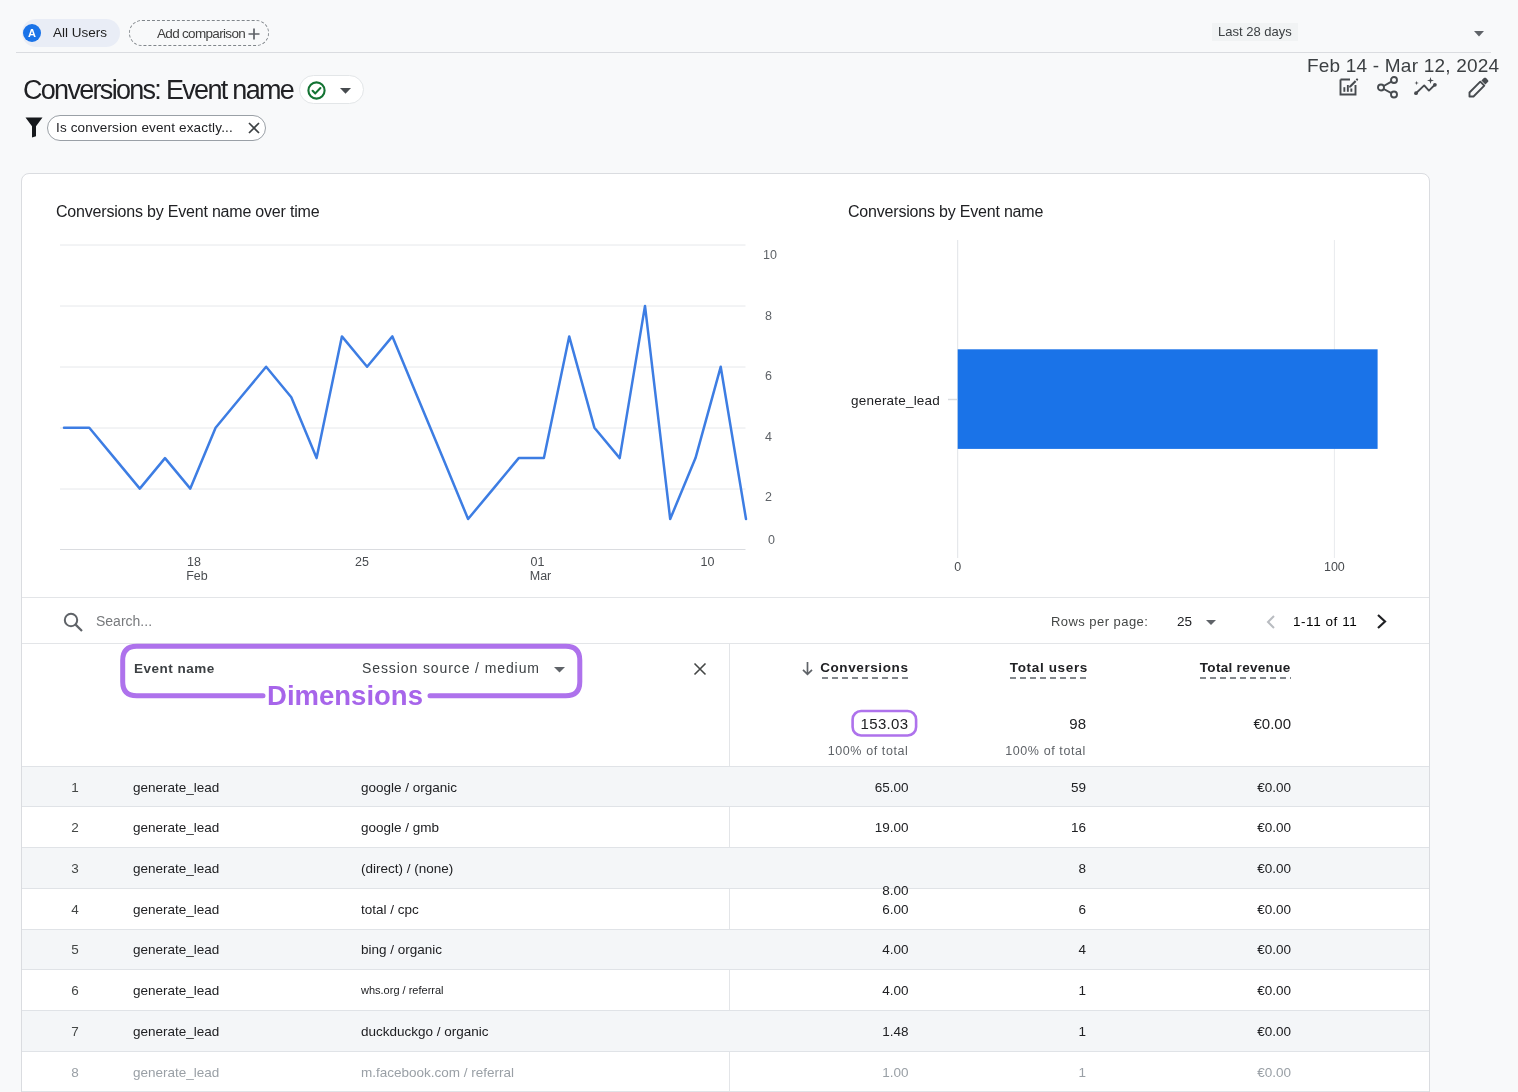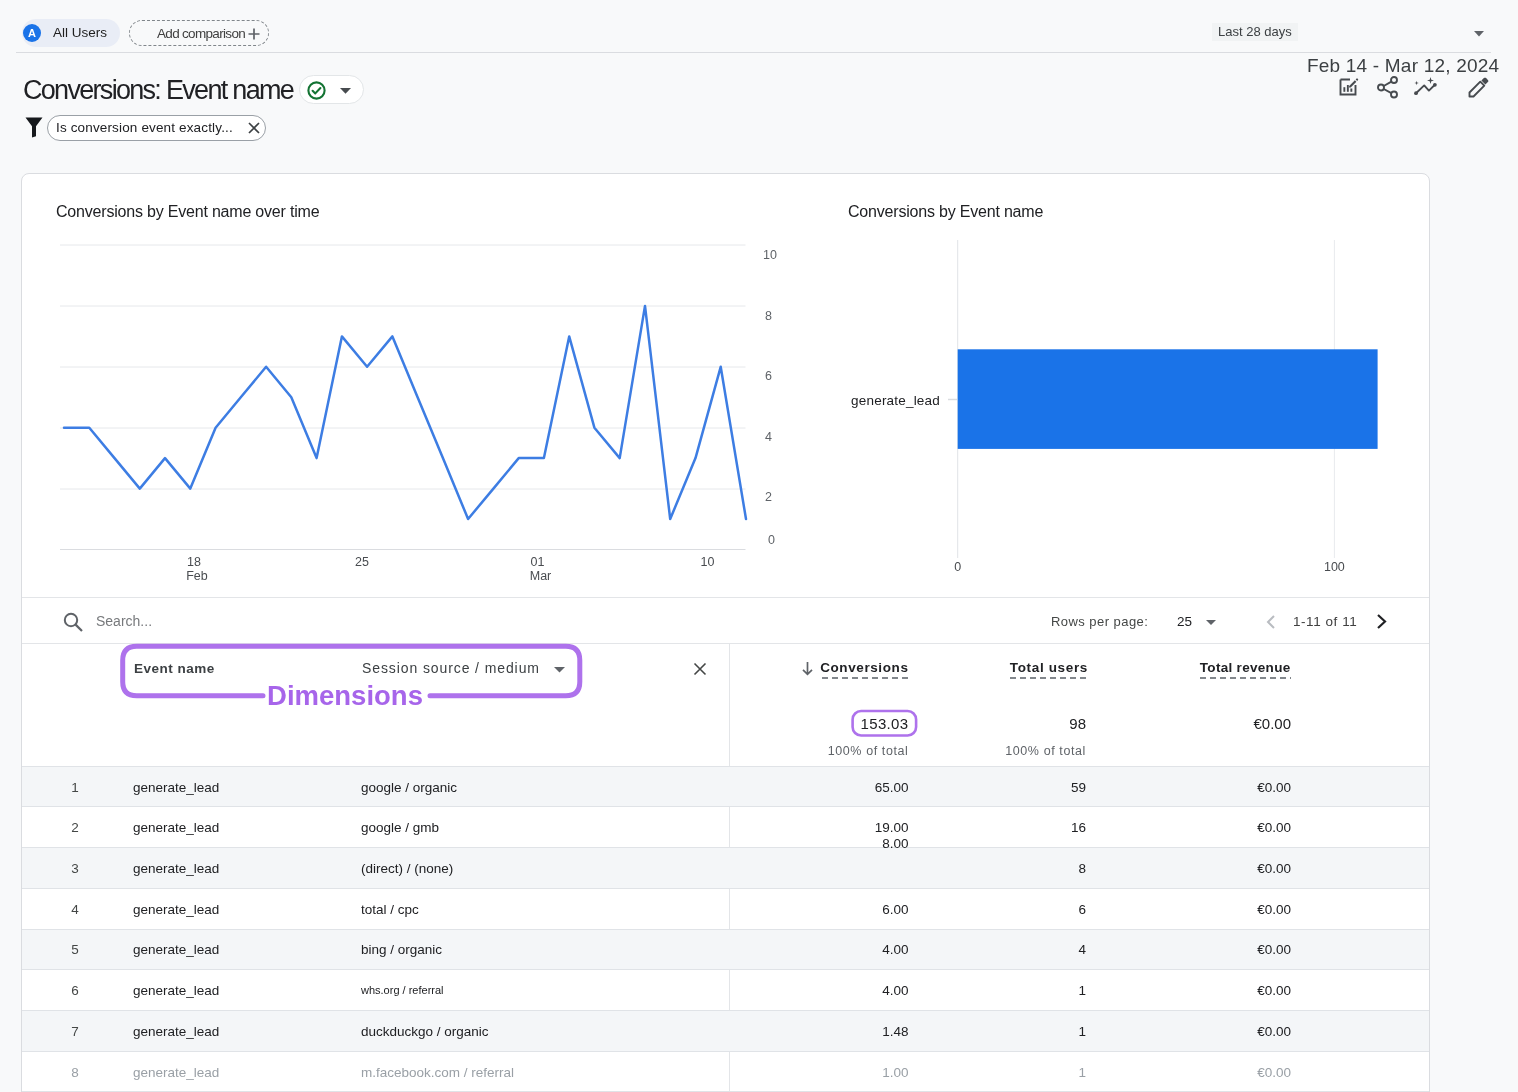--- a/index.html
+++ b/index.html
@@ -122,21 +122,21 @@
 </svg>
 <div class="abs" style="left:96px;top:614px;font-size:14px;color:#77797c;line-height:15px;">Search...</div>
 <div class="abs" style="left:1051px;top:615px;font-size:13px;color:#444746;line-height:14px;letter-spacing:0.45px;">Rows per page:</div>
 <div class="abs" style="left:1177px;top:614px;font-size:13.5px;color:#202124;line-height:15px;">25</div>
 <svg class="abs" style="left:1206px;top:620px;" width="10" height="6" viewBox="0 0 10 6">
     <path d="M0 0 H10 L5 5 Z" fill="#5f6368"></path>
   </svg>
 <svg class="abs" style="left:1264px;top:614px;" width="14" height="16" viewBox="0 0 14 16">
     <path d="M10 2 L4 8 L10 14" fill="none" stroke="#b9bcc1" stroke-width="2"></path>
   </svg>
-<div class="abs" style="left:1293px;top:614px;font-size:13.5px;color:#404040;line-height:15px;letter-spacing:0.55px;">1-11 of 11</div>
+<div class="abs" style="left:1293px;top:614px;font-size:13.5px;color:#000000;line-height:15px;letter-spacing:0.55px;">1-11 of 11</div>
 <svg class="abs" style="left:1374px;top:613px;" width="14" height="17" viewBox="0 0 14 17">
     <path d="M4 2 L11 8.5 L4 15" fill="none" stroke="#202124" stroke-width="2.2"></path>
   </svg>
 
 <div class="abs" style="left:22px;top:643px;width:1407px;height:1px;background:#e3e5e8;"></div>
 
 <div class="abs" style="left:729px;top:644px;width:1px;height:448px;background:#e3e5e8;"></div>
 
 <div class="abs" style="left:134px;top:661px;font-size:13.5px;font-weight:bold;color:#3c4043;line-height:15px;letter-spacing:0.5px;">Event name</div>
 <div class="abs" style="left:362px;top:661px;font-size:14px;color:#3c4043;line-height:15px;letter-spacing:0.9px;">Session source / medium</div>
@@ -176,21 +176,21 @@
     <div class="abs" style="left:60px;top:820.4px;width:30px;text-align:center;font-size:13.5px;color:#444746;line-height:15px;">2</div>
     <div class="abs" style="left:133px;top:820.4px;font-size:13.5px;color:#202124;line-height:15px;">generate_lead</div>
     <div class="abs" style="left:361px;top:820.4px;font-size:13.5px;color:#202124;line-height:15px;">google / gmb</div>
     <div class="abs" style="right:609.5px;top:820.4px;font-size:13.5px;color:#202124;line-height:15px;">19.00</div>
     <div class="abs" style="right:432px;top:820.4px;font-size:13.5px;color:#202124;line-height:15px;">16</div>
     <div class="abs" style="right:227px;top:820.4px;font-size:13.5px;color:#202124;line-height:15px;">€0.00</div>
     <div class="abs" style="left:22px;top:848.2px;width:1407px;height:40.7px;background:#f4f6f8;border-bottom:1px solid #e0e3e7;"></div>
     <div class="abs" style="left:60px;top:861.0px;width:30px;text-align:center;font-size:13.5px;color:#444746;line-height:15px;">3</div>
     <div class="abs" style="left:133px;top:861.0px;font-size:13.5px;color:#202124;line-height:15px;">generate_lead</div>
     <div class="abs" style="left:361px;top:861.0px;font-size:13.5px;color:#202124;line-height:15px;">(direct) / (none)</div>
-    <div class="abs" style="right:609.5px;top:836px;font-size:13.5px;color:#202124;line-height:15px;">8.00</div>
+    <div class="abs" style="right:609.5px;top:883px;font-size:13.5px;color:#202124;line-height:15px;">8.00</div>
     <div class="abs" style="right:432px;top:861.0px;font-size:13.5px;color:#202124;line-height:15px;">8</div>
     <div class="abs" style="right:227px;top:861.0px;font-size:13.5px;color:#202124;line-height:15px;">€0.00</div>
     <div class="abs" style="left:22px;top:888.9px;width:1407px;height:40.7px;border-bottom:1px solid #e0e3e7;"></div>
     <div class="abs" style="left:60px;top:901.8px;width:30px;text-align:center;font-size:13.5px;color:#444746;line-height:15px;">4</div>
     <div class="abs" style="left:133px;top:901.8px;font-size:13.5px;color:#202124;line-height:15px;">generate_lead</div>
     <div class="abs" style="left:361px;top:901.8px;font-size:13.5px;color:#202124;line-height:15px;">total / cpc</div>
     <div class="abs" style="right:609.5px;top:901.8px;font-size:13.5px;color:#202124;line-height:15px;">6.00</div>
     <div class="abs" style="right:432px;top:901.8px;font-size:13.5px;color:#202124;line-height:15px;">6</div>
     <div class="abs" style="right:227px;top:901.8px;font-size:13.5px;color:#202124;line-height:15px;">€0.00</div>
     <div class="abs" style="left:22px;top:929.6px;width:1407px;height:40.7px;background:#f4f6f8;border-bottom:1px solid #e0e3e7;"></div>

